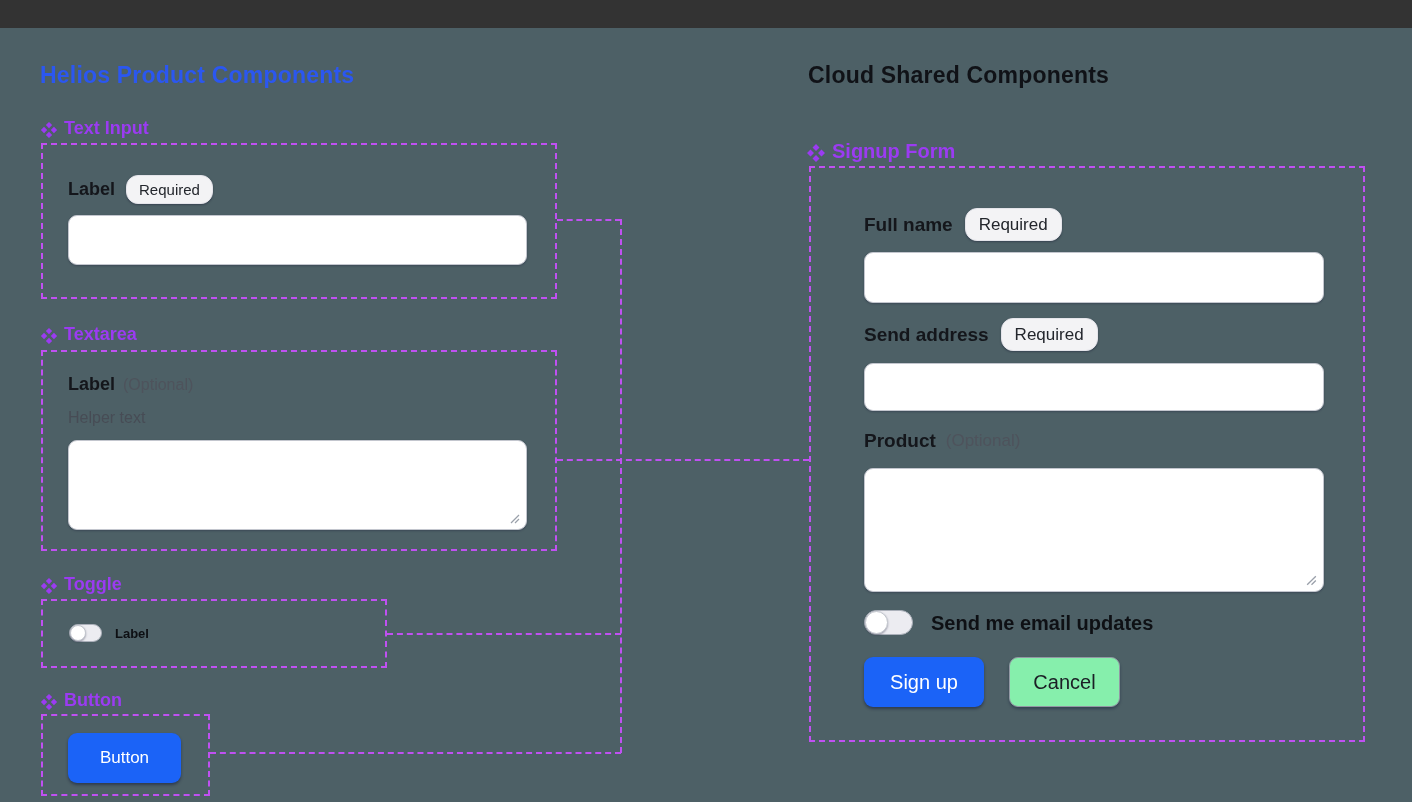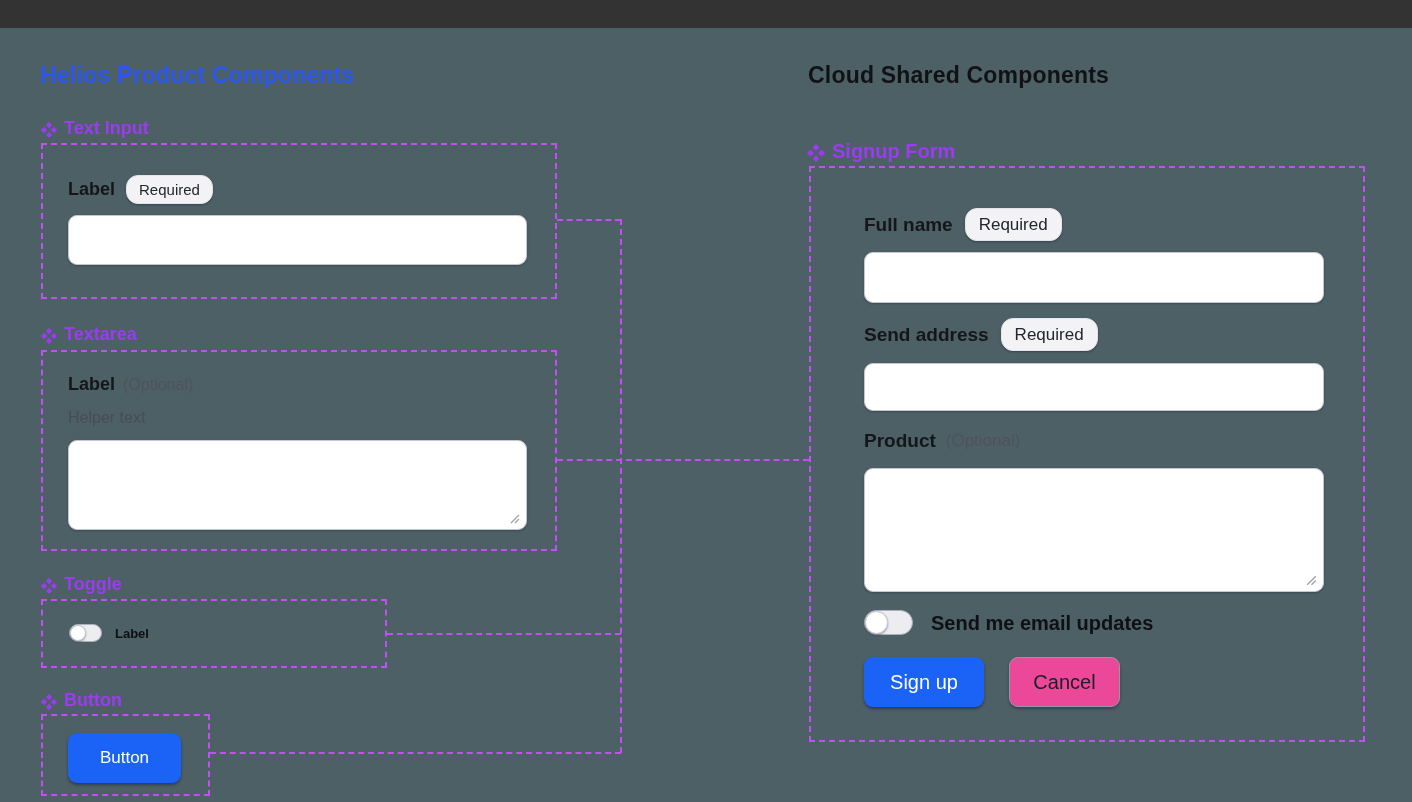--- a/index.html
+++ b/index.html
@@ -72,21 +72,21 @@
   }
   .toggle .knob{
     position:absolute;left:0;top:0;background:#fff;border:1px solid #c2c6cd;
     border-radius:50%;box-shadow:0 1px 2px rgba(20,20,50,.35);
   }
   .btn{
     position:absolute;display:flex;align-items:center;justify-content:center;
     border-radius:9px;font-weight:500;cursor:default;
   }
   .btn-primary{background:var(--primary-blue);color:#fff;box-shadow:0 2px 3px rgba(10,15,50,.45);border:none;text-align:center;}
-  .btn-secondary{background:#ec4899;color:#1b1e25;border:1.5px solid #9298a4;box-shadow:0 2px 3px rgba(10,15,50,.35);}
+  .btn-secondary{background:#86efac;color:#1b1e25;border:1.5px solid #9298a4;box-shadow:0 2px 3px rgba(10,15,50,.35);}
 
   
   #frame-text-input .field-row{left:25px;top:30px;gap:11px;}
   #frame-text-input .field-label{font-size:18px;}
   #frame-text-input .badge{font-size:15px;padding:6px 12px;}
   #ti-input{left:25px;top:70px;width:459px;height:50px;}
 
   
   #frame-textarea .field-row{left:25px;top:22px;gap:8px;}
   #frame-textarea .field-label{font-size:18px;}

